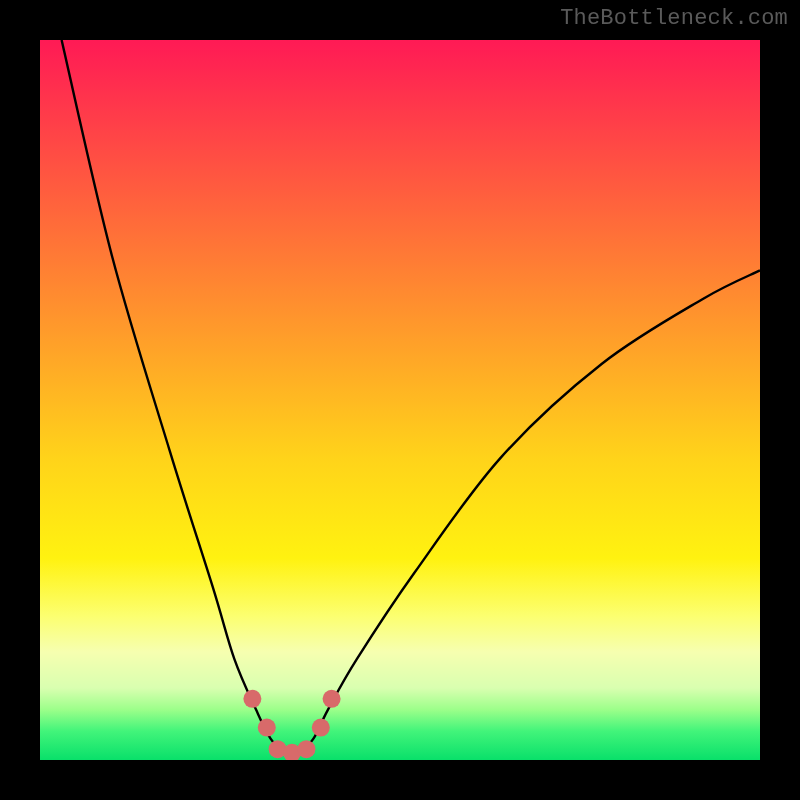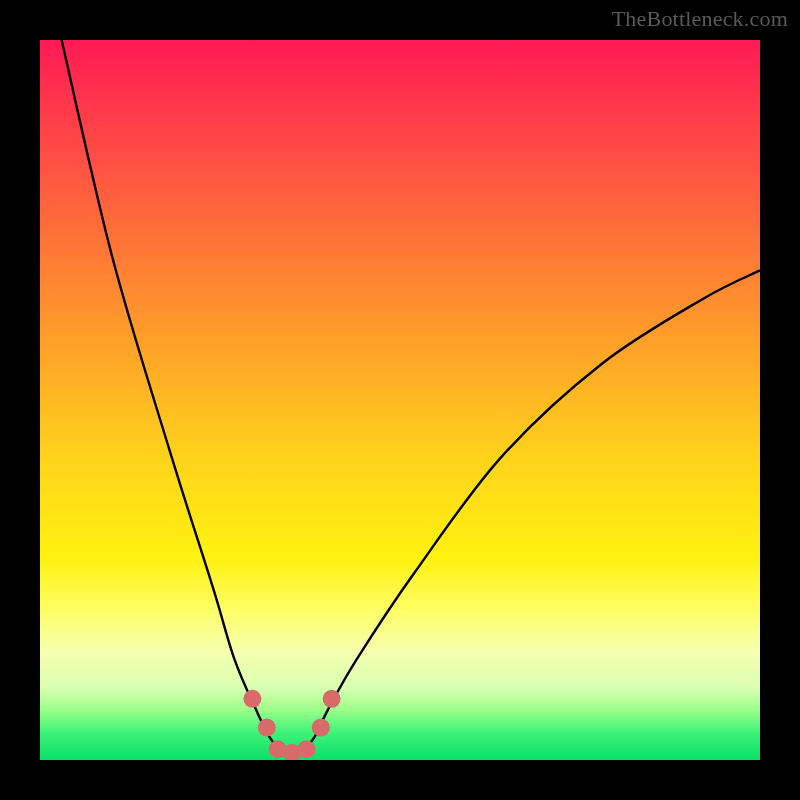--- a/index.html
+++ b/index.html
@@ -52,21 +52,21 @@
     position: absolute;
     left: 0;
     top: 0;
     width: 720px;
     height: 720px;
   }
   .watermark {
     position: absolute;
     top: 6px;
     right: 12px;
-    font-family: Liberation Serif, serif;
+    font-family: Liberation Mono, monospace;
     font-size: 22px;
     color: #5a5a5a;
     letter-spacing: 0.2px;
     white-space: nowrap;
     user-select: none;
   }
 </style>
 </head>
 <body>
 

